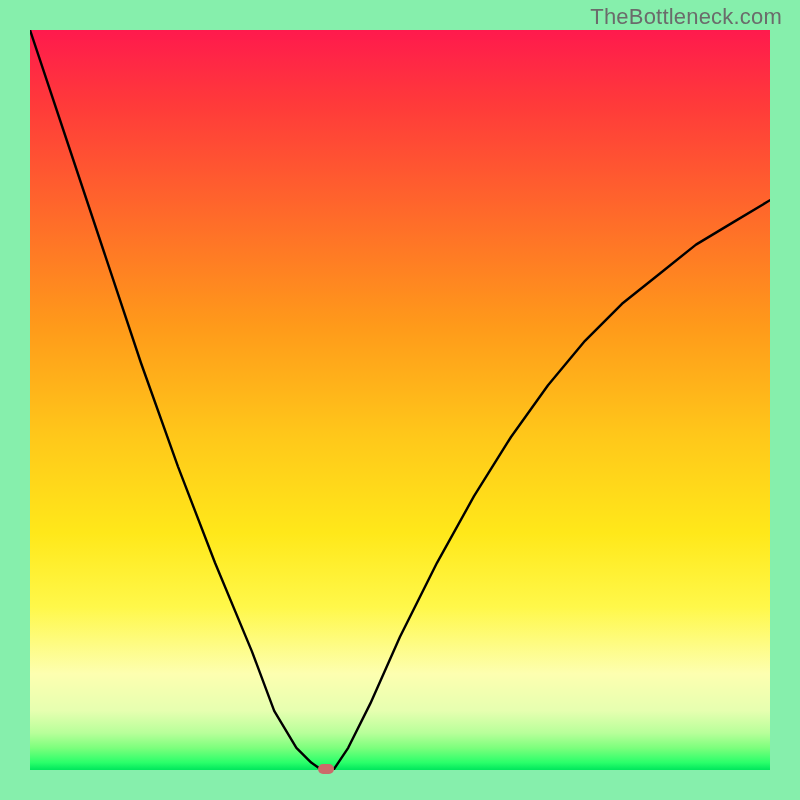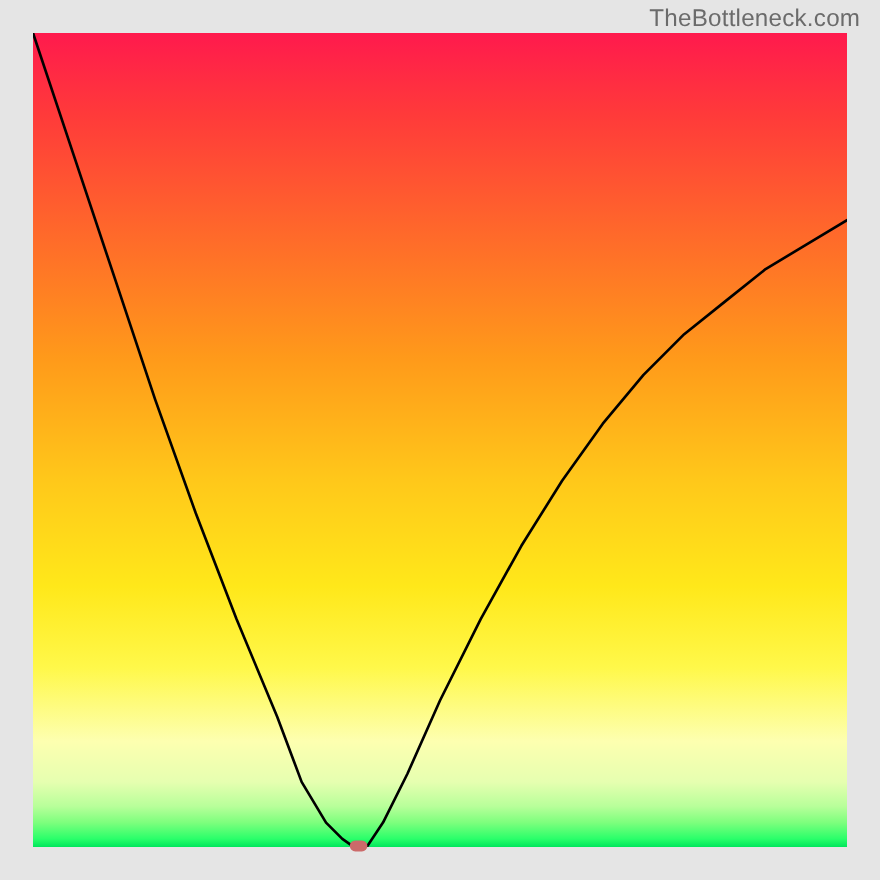--- a/index.html
+++ b/index.html
@@ -8,21 +8,21 @@
     width: 800px;
     height: 800px;
     overflow: hidden;
     background: #000;
     font-family: Arial, Helvetica, sans-serif;
   }
   .frame {
     position: relative;
     width: 800px;
     height: 800px;
-    background: #e5e5e5;
+    background: #86efac;
   }
   .plot-area {
     position: absolute;
     left: 30px;
     top: 30px;
     width: 740px;
     height: 740px;
     background: linear-gradient(to bottom,
       #ff1a4d 0%,
       #ff3a3a 10%,

